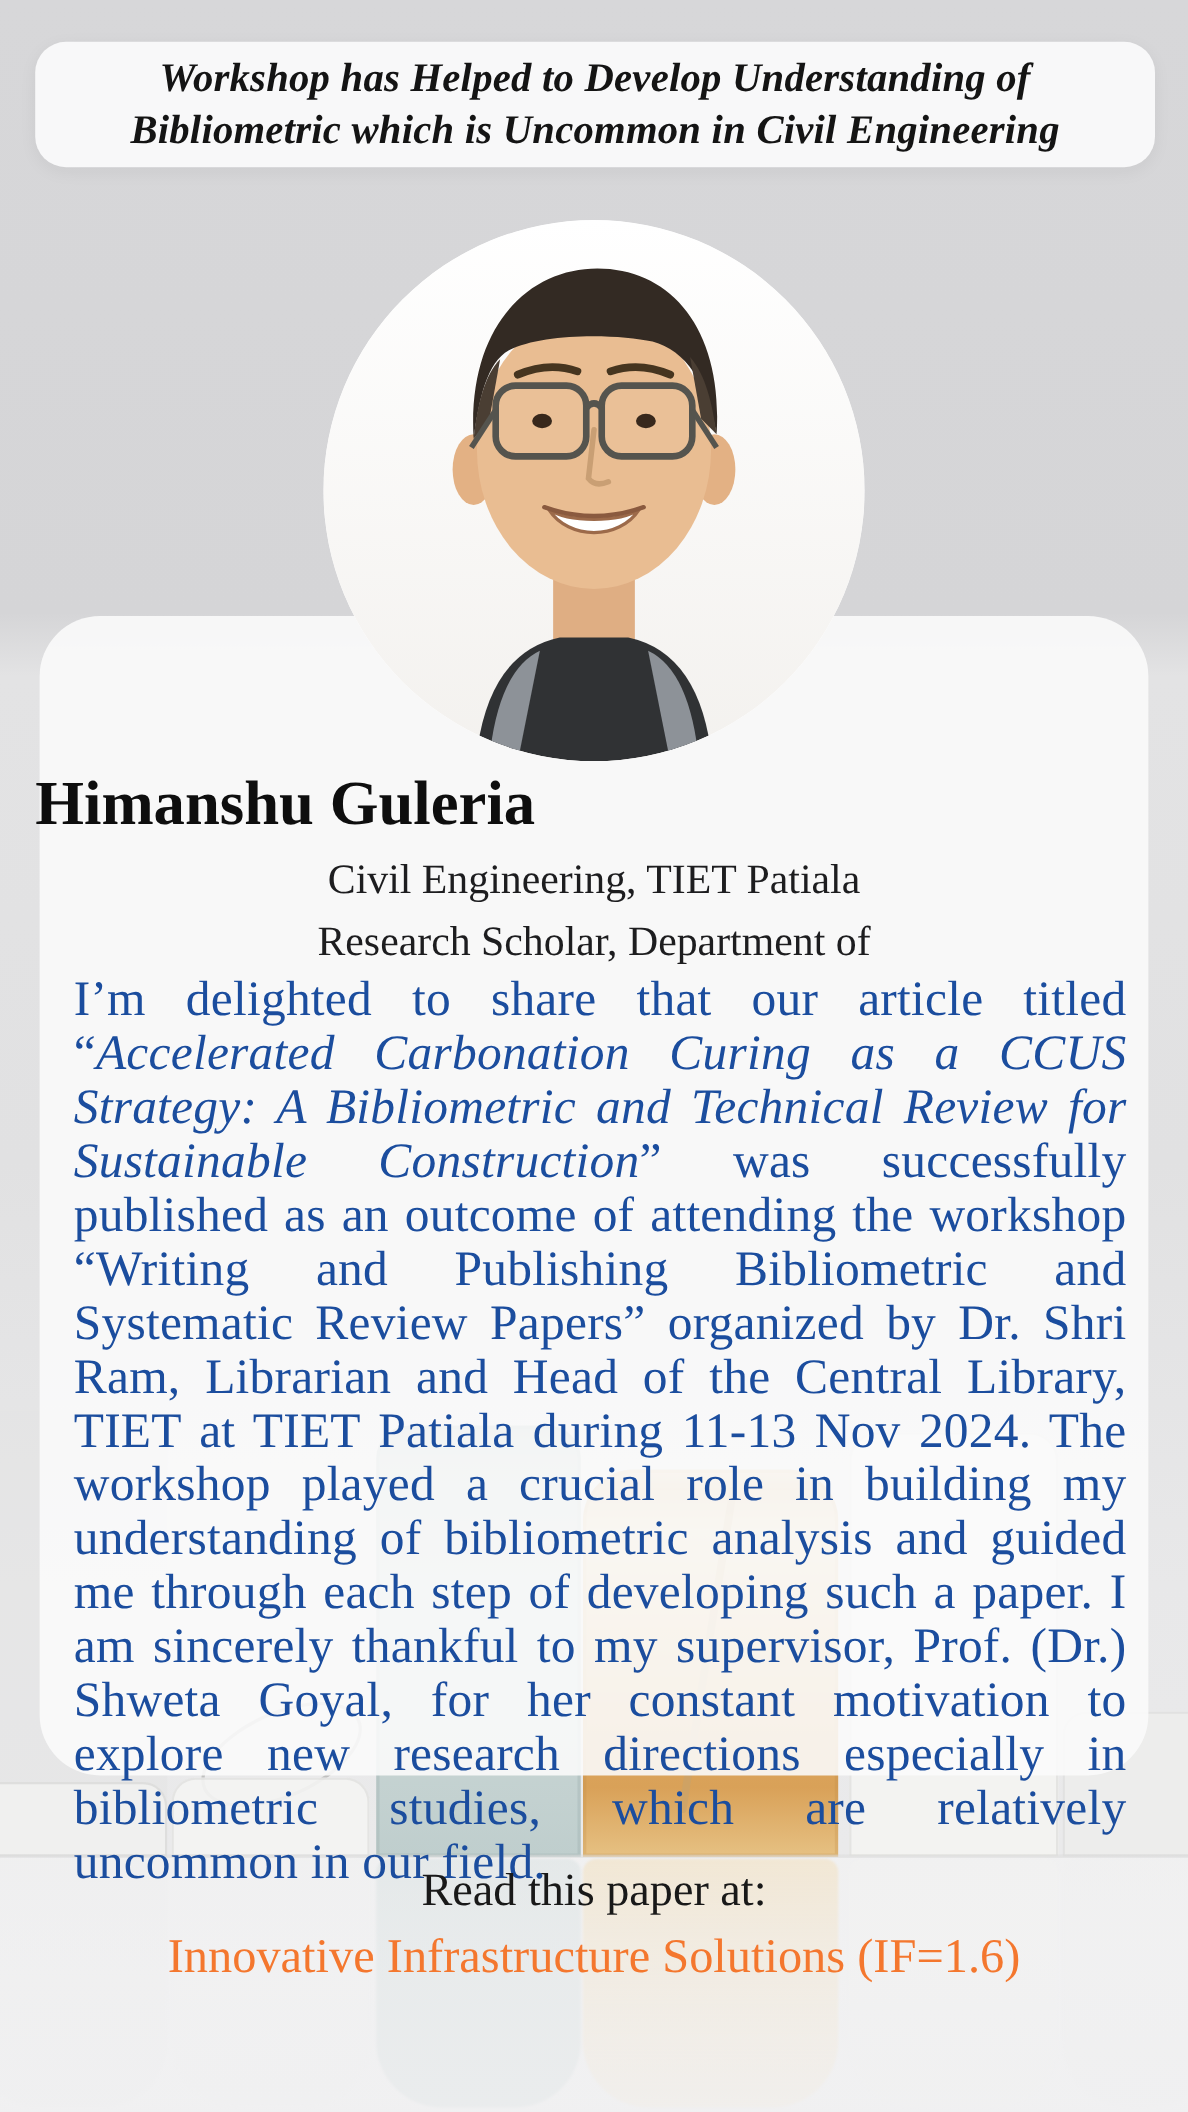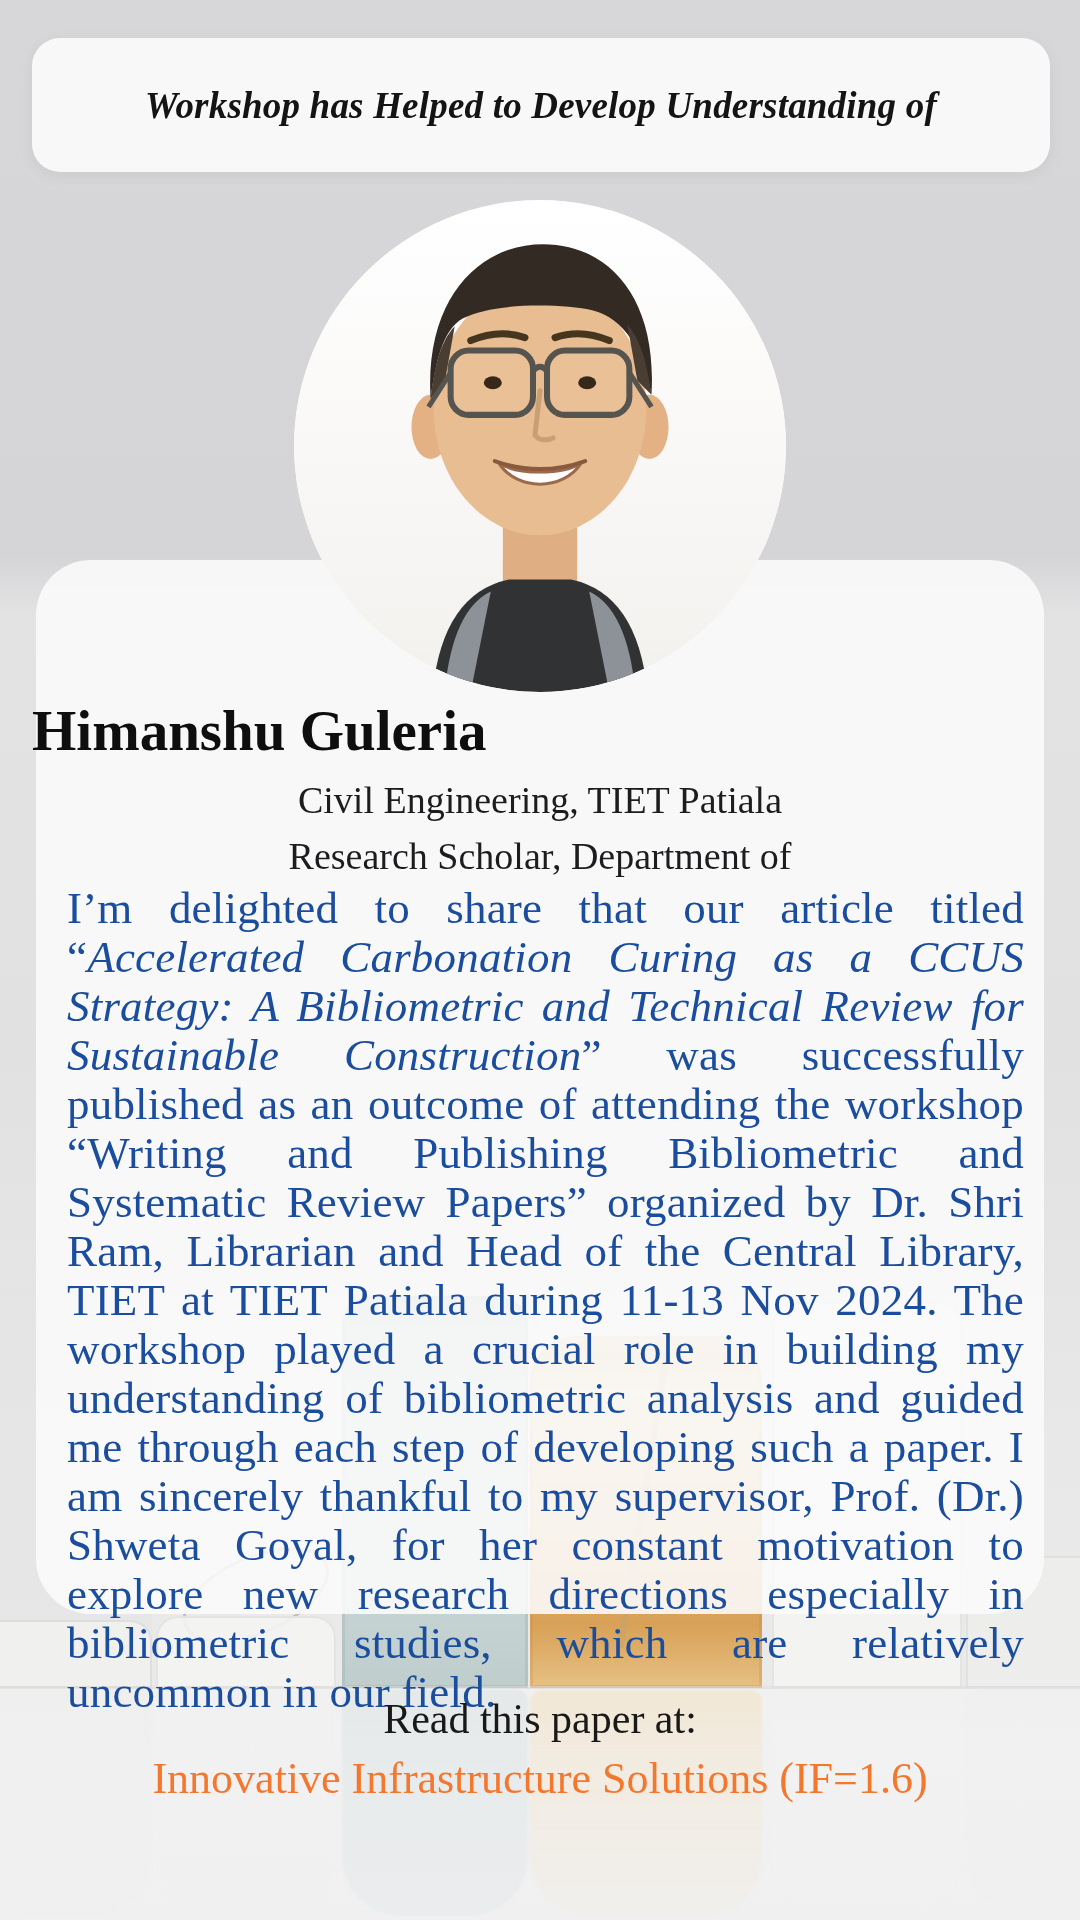--- a/index.html
+++ b/index.html
@@ -31,21 +31,21 @@
   .r1{left:-24px;width:176px;background:rgba(230,230,229,.35);}
   .r2{left:156px;width:180px;background:rgba(235,235,234,.35);}
   .r3{left:342px;width:186px;background:rgba(186,203,202,.4);}
   .r4{left:530px;width:232px;background:linear-gradient(180deg,rgba(236,213,171,.75),rgba(240,225,199,.45));}
   .r5{left:772px;width:190px;background:rgba(238,238,236,.4);}
   .r6{left:966px;width:140px;background:rgba(233,233,232,.4);}
   .surface{position:absolute;left:0;right:0;top:1686px;height:234px;
     background:linear-gradient(180deg,rgba(250,250,250,.4) 0%,rgba(246,246,247,.55) 35%,rgba(242,242,243,.7) 100%);}
   
   .banner{
-    position:absolute;left:32px;top:38px;width:1018px;height:134px;
+    position:absolute;left:32px;top:38px;width:1018px;height:114px;
     background:#f8f8f9;border-radius:28px;
     box-shadow:0 4px 16px rgba(0,0,0,.05);
     display:flex;flex-direction:column;justify-content:center;align-items:center;
   }
   .banner div{
     font-style:italic;font-weight:600;font-size:37px;line-height:47px;
     color:#141414;text-align:center;letter-spacing:.2px;
   }
   
   .avatar{
@@ -98,20 +98,21 @@
     <div class="refl r2"></div>
     <div class="refl r3"></div>
     <div class="refl r4"></div>
     <div class="refl r5"></div>
     <div class="refl r6"></div>
     <div class="surface"></div>
   </div>
 
   <div class="banner">
     <div>Workshop has Helped to Develop Understanding of</div>
+    <div>Bibliometric which is Uncommon in Civil Engineering</div>
   </div>
 
   <div class="avatar">
     <svg viewBox="0 0 490 490">
       <defs>
         <clipPath id="circ">
             <circle cx="245" cy="245" r="245"></circle>
           </clipPath>
         <linearGradient id="bgGrad" x1="0" y1="0" x2="0" y2="1">
           <stop offset="0" stop-color="#ffffff"></stop>

